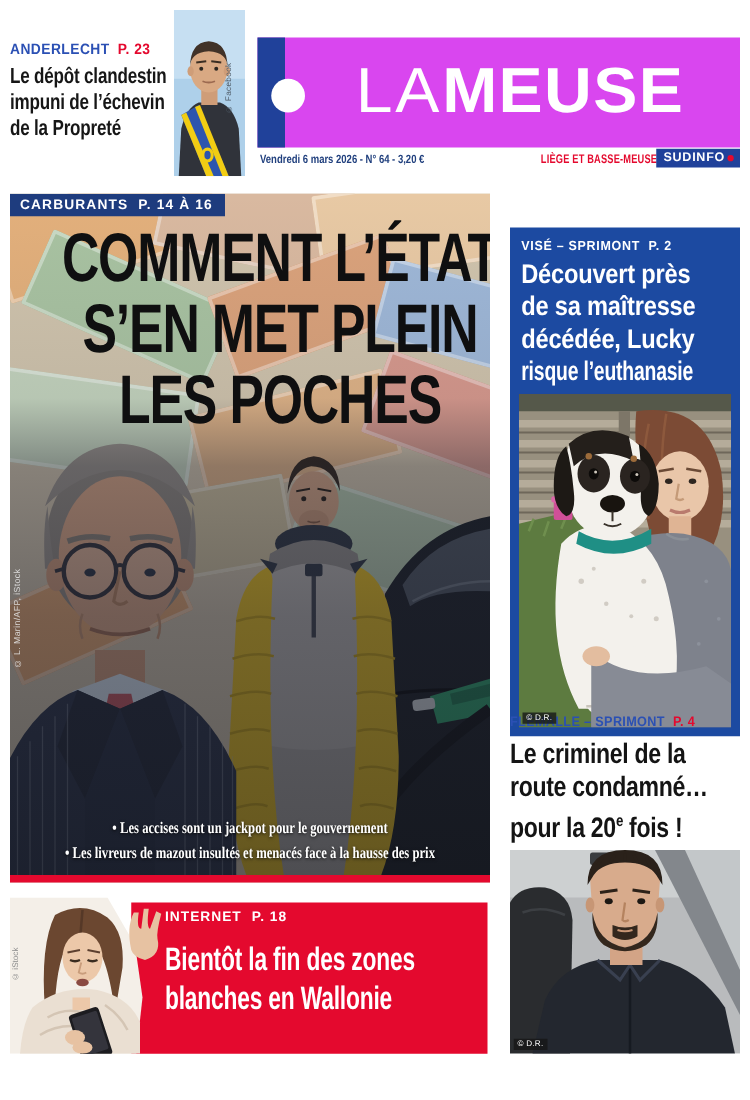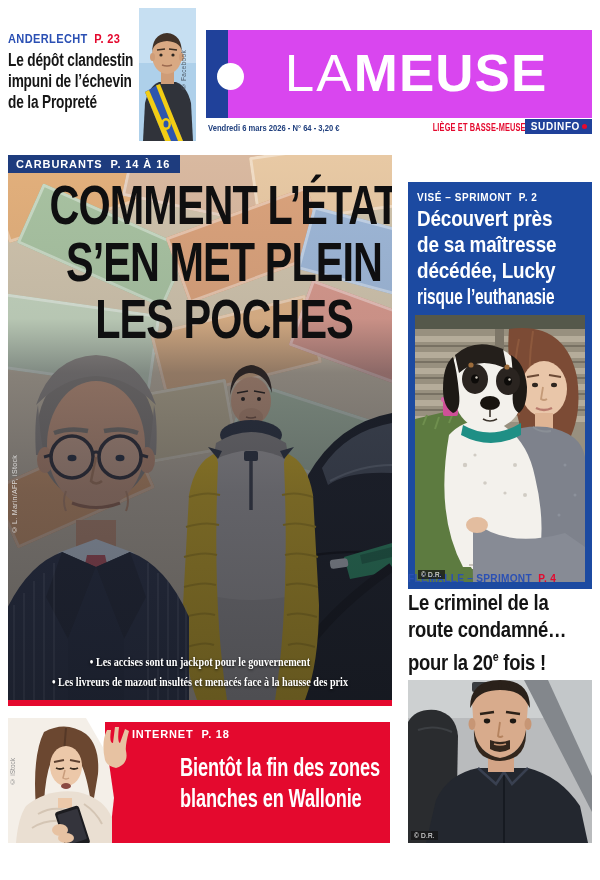--- a/index.html
+++ b/index.html
@@ -78,21 +78,21 @@
       transform:scaleX(.82);transform-origin:left center;letter-spacing:-.3px;}
   #flem-headline sup{font-size:13px;}
   #flem-photo{left:408px;top:680px;width:184px;height:163px;overflow:hidden;}
 
   
   #internet{left:8px;top:718px;width:382px;height:125px;}
   #internet-banner{left:97px;top:4px;width:285px;height:121px;background:#e4092e;}
   #internet-label{left:124px;top:10px;color:#ffffff;font-size:11px;font-weight:bold;letter-spacing:.8px;
       white-space:nowrap;z-index:3;}
   #internet-label .pg{margin-left:8px;}
-  #internet-headline{left:124px;top:34px;color:#ffffff;font-weight:bold;z-index:3;margin-left:48px;}
+  #internet-headline{left:124px;top:34px;color:#ffffff;font-weight:bold;z-index:3;}
   #internet-headline .int-line{display:block;white-space:nowrap;font-size:26px;line-height:31px;
       transform:scaleX(.70);transform-origin:left center;letter-spacing:-.2px;}
   #internet-photo{left:0;top:0;width:130px;height:125px;z-index:2;}
   #internet-credit{left:1px;top:40px;writing-mode:vertical-rl;transform:rotate(180deg);
       font-size:6.5px;color:#8d8d8d;z-index:4;}
 </style>
 </head>
 <body>
 
 <div class="abs" id="tl-story">

